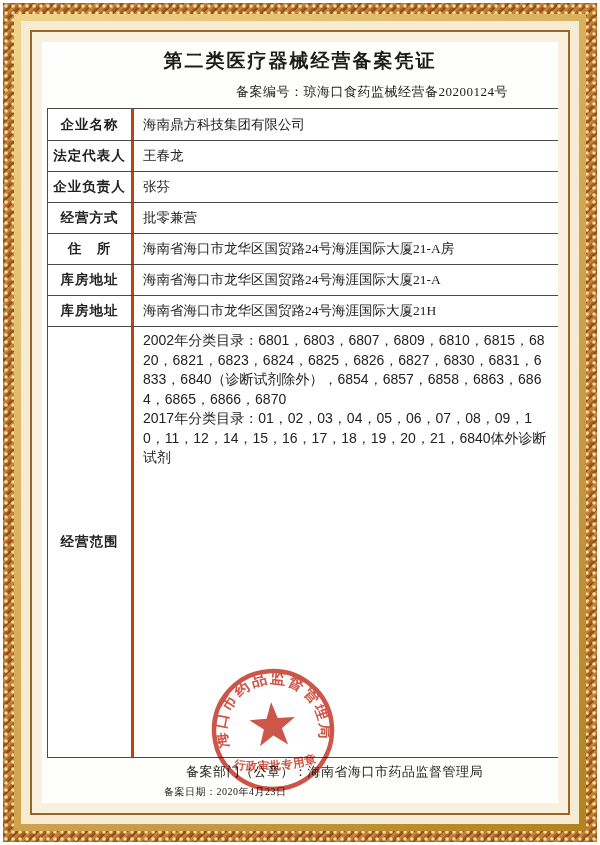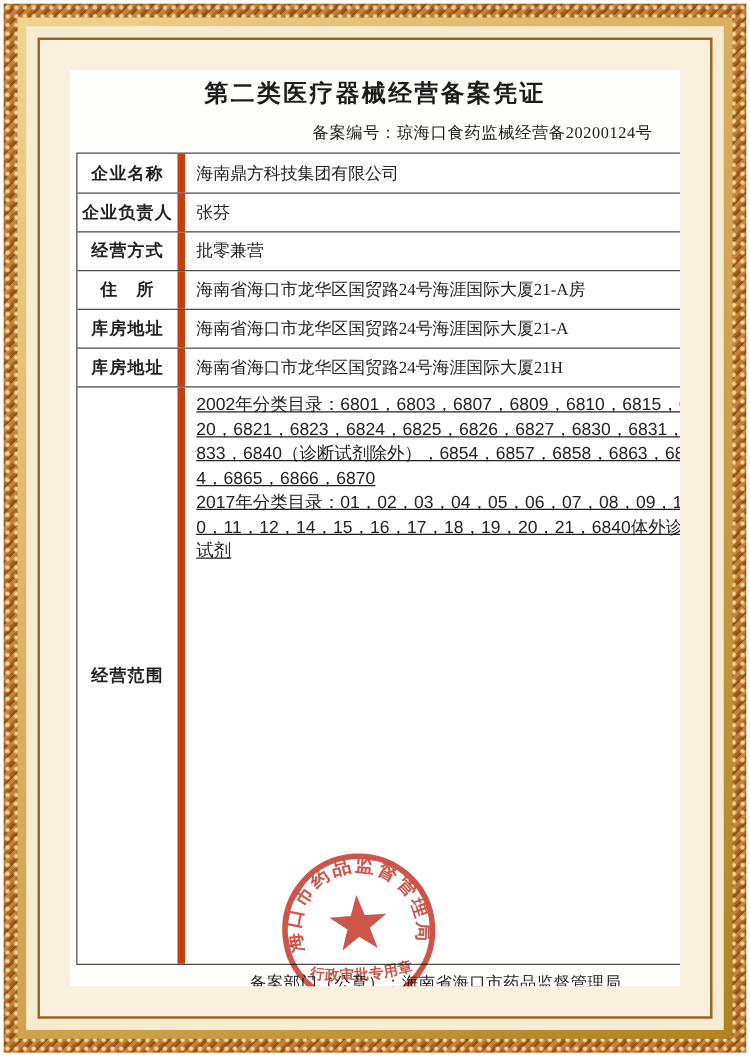--- a/index.html
+++ b/index.html
@@ -20,21 +20,21 @@
     background-size:7px 7px, auto;
     padding:11px;
   }
   .frame-gold {
     width:100%; height:100%;
     background:linear-gradient(135deg,#f0d48e 0%,#ddb562 35%,#c89a45 70%,#b1821f 100%);
     padding:7px;
   }
   .frame-cream { width:100%; height:100%; background:#f5ecd3; padding:9px; }
   .frame-line  { width:100%; height:100%; background:#9c6426; padding:2px; }
-  .frame-cream2{ width:100%; height:100%; background:#f8f1dd; padding:24px; }
+  .frame-cream2{ width:100%; height:100%; background:#f8f1dd; padding:10px; }
   .page { width:100%; height:100%; background:#fefefc; position:relative; overflow:hidden; }
 
   
   .doc-title {
     position:absolute; top:6px; left:0; right:0;
     text-align:center; font-size:19px; font-weight:700; letter-spacing:2px;
     color:#1c1c1c;
   }
   .filing-line {
     position:absolute; top:41px; left:194px;
@@ -46,35 +46,35 @@
     position:absolute; top:66px; left:5px;
     width:512px; height:650px;
     border:1.2px solid #4a4a4a;
     display:flex; flex-direction:column;
     background:#fff;
   }
   .t-row { display:flex; flex:0 0 31px; border-top:1px solid #4a4a4a; }
   .t-row:first-child { border-top:none; }
   .t-row.tall { flex:1 1 auto; }
   .cell-label {
-    flex:0 0 86px; border-right:6px solid #c2410c;
+    flex:0 0 86px; border-right:3px solid #c2410c;
     display:flex; align-items:center; justify-content:center;
     font-size:13.5px; font-weight:600; letter-spacing:1px;
     text-align:center;
   }
   .cell-value {
     flex:1 1 auto; display:flex; align-items:center;
     padding:0 8px 0 9px; font-size:13.5px;
   }
   .t-row.tall .cell-value {
     flex-direction:column; align-items:stretch; justify-content:flex-start;
     padding:4px 10px 0 9px;
     font-family:"Liberation Sans","DejaVu Sans",sans-serif;
     font-size:14px; line-height:19.5px;
-    word-break:break-all; text-align:left;text-decoration:underline;
+    word-break:break-all; text-align:left;
   }
 
   
   .footer-dept { position:absolute; top:721px; left:122px; font-size:13px; letter-spacing:.5px;margin-left:22px; }
   .footer-date { position:absolute; top:743px; left:122px; font-size:10px; letter-spacing:.5px; }
 
   
   .stamp {
     position:absolute; left:161px; top:618px; width:140px; height:140px;
     transform:rotate(-4deg);
@@ -96,20 +96,24 @@
 
         <div class="filing-line"><span>备案编号：</span><span>琼海口食药监械经营备20200124号</span></div>
 
         <div class="cert-table">
 
           <div class="t-row">
             <div class="cell-label">企业名称</div>
             <div class="cell-value">海南鼎方科技集团有限公司</div>
           </div>
 
+          <div class="t-row">
+            <div class="cell-label">法定代表人</div>
+            <div class="cell-value">王春龙</div>
+          </div>
 
           <div class="t-row">
             <div class="cell-label">企业负责人</div>
             <div class="cell-value">张芬</div>
           </div>
 
           <div class="t-row">
             <div class="cell-label">经营方式</div>
             <div class="cell-value">批零兼营</div>
           </div>

